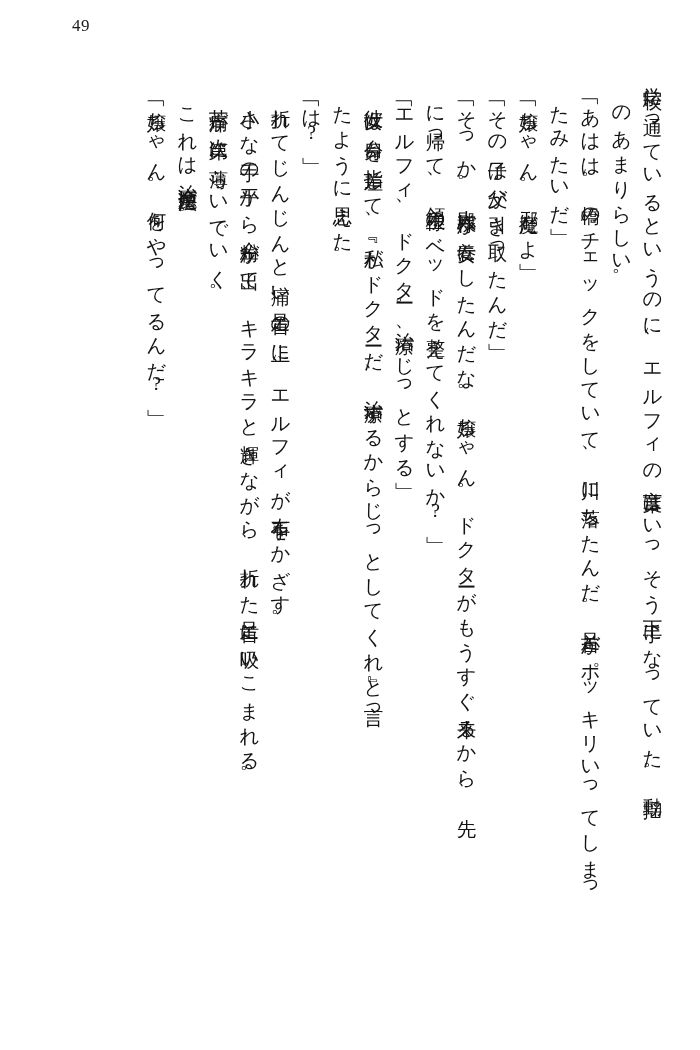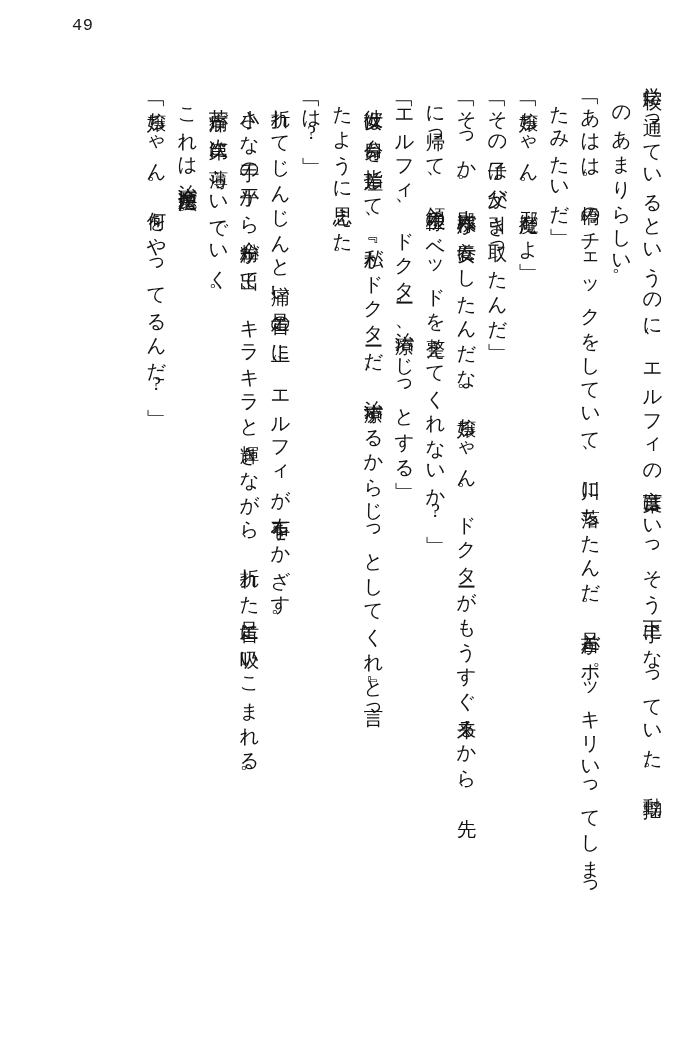--- a/index.html
+++ b/index.html
@@ -24,21 +24,21 @@
     height: 1050px;
     background: #ffffff;
   }
 
   
   .page-number {
     position: absolute;
     left: 72px;
     top: 16px;
     font-size: 17px;
-    font-family: Liberation Mono, monospace;
+    font-family: Liberation Serif, serif;
     color: #1a1a1a;
     letter-spacing: 0.5px;
   }
 
   
   .text-block {
     position: absolute;
     right: 38px;
     top: 72px;
     width: 606px;

